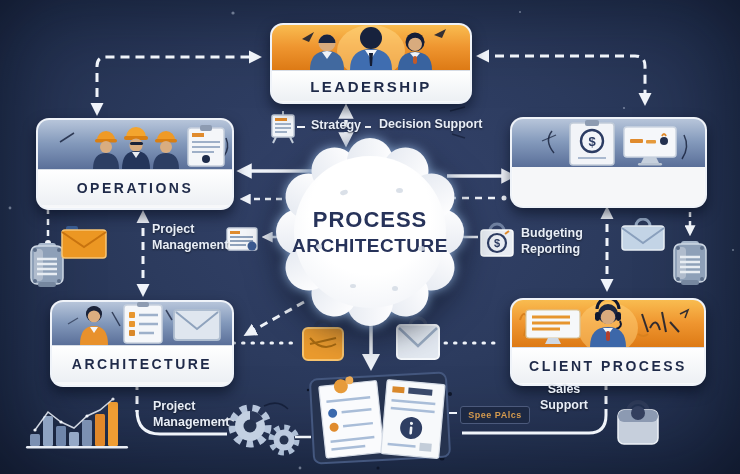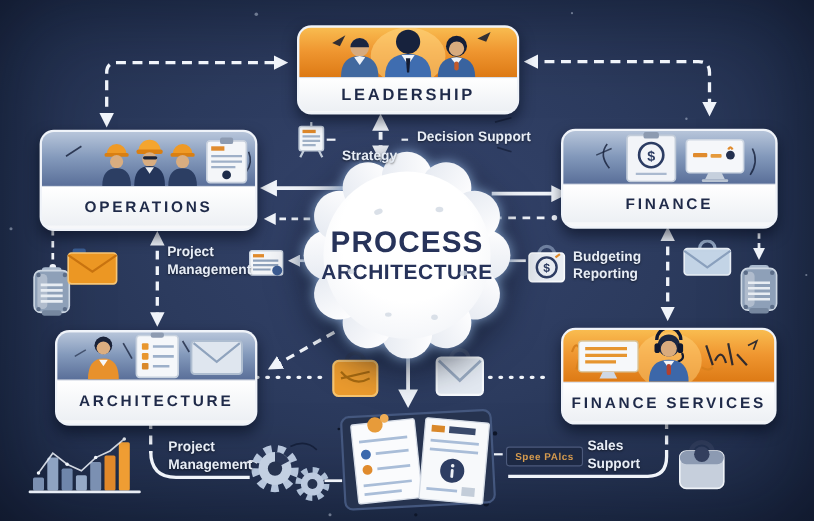--- a/index.html
+++ b/index.html
@@ -10,21 +10,21 @@
     box-shadow:inset 0 0 90px rgba(4,9,22,.6);}
   .overlay{position:absolute;left:0;top:0;z-index:2;}
   .icon{position:absolute;z-index:4;}
   .gear{position:absolute;left:276px;top:138px;width:188px;height:188px;z-index:5;
     filter:drop-shadow(0 0 6px rgba(140,172,216,.95)) drop-shadow(0 10px 16px rgba(4,10,24,.6));}
   .tooth{position:absolute;left:50%;top:50%;width:188px;height:46px;border-radius:23px;
     background:linear-gradient(180deg,#fdfdfe,#e7ebf2);}
   .gear-body{position:absolute;left:50%;top:50%;width:152px;height:152px;transform:translate(-50%,-50%);
     border-radius:50%;background:radial-gradient(circle at 50% 38%, #ffffff 50%, #eceff5 100%);
     display:flex;flex-direction:column;align-items:center;justify-content:center;text-align:center;}
-  .gear-l1{font-size:27px;font-weight:800;letter-spacing:1px;color:#27335a;}
+  .gear-l1{font-size:22px;font-weight:800;letter-spacing:1px;color:#27335a;}
   .gear-l2{font-size:19px;font-weight:800;letter-spacing:.5px;color:#27335a;margin-top:2px;}
   .gear-dot{position:absolute;background:#d4dae4;border-radius:50%;opacity:.85;}
   .node{position:absolute;z-index:6;border-radius:13px;overflow:hidden;background:#f6f7f9;
     border:2px solid rgba(238,242,248,.92);
     box-shadow:0 6px 13px rgba(4,9,23,.55), inset 0 0 0 1px rgba(255,255,255,.28);}
   .art{position:relative;width:100%;}
   .art-orange{background:linear-gradient(180deg,#f9bc50 0%, #ef9630 48%, #dd7a15 100%);}
   .art-blue{background:linear-gradient(180deg,#b7c5da 0%, #8399bb 48%, #5a6f99 100%);}
   .bar{display:flex;align-items:center;justify-content:center;background:linear-gradient(180deg,#ffffff,#edf0f4);
     border-top:1px solid #d7dde6;font-weight:bold;color:#1f2a49;letter-spacing:2.5px;font-size:14px;}
@@ -194,21 +194,20 @@
           <rect x="112" y="8" width="52" height="30" rx="3" fill="#f5f7fa" stroke="#cdd6e2" stroke-width="1.5"></rect>
           <rect x="118" y="20" width="13" height="4" rx="1" fill="#e08b2d"></rect>
           <rect x="134" y="21" width="10" height="3.5" rx="1" fill="#e59a3c"></rect>
           <circle cx="152" cy="22" r="4" fill="#23304f"></circle>
           <path d="M150 17 q2 -4 4 0" stroke="#e08b2d" stroke-width="2" fill="none"></path>
           <path d="M132 38 h12 l3 6 h-18 z" fill="#c6d0dd"></path>
           <rect x="126" y="44" width="24" height="2.5" rx="1.2" fill="#b9c4d2"></rect>
         </g>
       </svg>
     </div>
-    <div class="bar" style="height:34px">FINANCE</div>
   </div>
 
   <div class="node" style="left:50px;top:300px;width:180px;height:83px">
     <div class="art art-blue" style="height:43px">
       <svg width="180" height="43" viewBox="0 0 180 43">
         <path d="M60 10 l8 14" stroke="#141e38" stroke-width="1.5" fill="none" opacity=".75"></path>
         <path d="M114 8 l6 10" stroke="#141e38" stroke-width="1.5" fill="none" opacity=".75"></path>
         <path d="M16 22 l10 -6" stroke="#141e38" stroke-width="1.3" fill="none" opacity=".6"></path>
         <g>
           <circle cx="42" cy="12" r="8" fill="#1a2238"></circle>
@@ -261,29 +260,29 @@
         <g stroke="#10192f" stroke-width="2" fill="none" opacity=".85">
           <path d="M130 14 l6 18"></path>
             <path d="M138 28 q6 -12 10 2"></path>
             <path d="M150 12 l4 20"></path>
             <path d="M158 22 l9 10"></path>
           <path d="M126 34 q6 4 10 0" stroke="#d8801d"></path>
           <path d="M168 14 l8 -4 l-3 8" stroke-width="1.5"></path>
         </g>
       </svg>
     </div>
-    <div class="bar" style="height:35px">FINANCE SERVICES</div>
-  </div>
-
-  <div class="flabel" style="left:305px;top:134px;width:62px;text-align:center">Strategy</div>
+    <div class="bar" style="height:35px">CLIENT PROCESS</div>
+  </div>
+
+  <div class="flabel" style="left:305px;top:118px;width:62px;text-align:center">Strategy</div>
   <div class="flabel" style="left:379px;top:117px;white-space:nowrap">Decision Support</div>
   <div class="flabel" style="left:152px;top:222px;width:82px">Project Management</div>
   <div class="flabel" style="left:521px;top:226px;width:74px;text-align:left">Budgeting Reporting</div>
   <div class="flabel" style="left:153px;top:399px;width:90px">Project Management</div>
-  <div class="flabel" style="left:534px;top:398px;width:60px;">Sales Support</div>
+  <div class="flabel" style="left:534px;top:382px;width:60px;text-align:center">Sales Support</div>
   <div class="badge" style="left:460px;top:406px;width:68px;height:16px">Spee PAlcs</div>
 
   <div class="icon" style="left:268px;top:110px">
     <svg width="30" height="34" viewBox="0 0 30 34">
       <path d="M15 1 v4" stroke="#c3cdda" stroke-width="2"></path>
       <rect x="4" y="5" width="22" height="22" rx="2" fill="#f2f5f9" stroke="#c3cdda" stroke-width="1.5"></rect>
       <rect x="7" y="8" width="12" height="3" fill="#e0892a"></rect>
       <path d="M7 14 h16 M7 18 h16 M7 22 h12" stroke="#9fb0c6" stroke-width="2" fill="none"></path>
       <path d="M8 27 l-3 6 M22 27 l3 6" stroke="#c3cdda" stroke-width="2" fill="none"></path>
     </svg>

